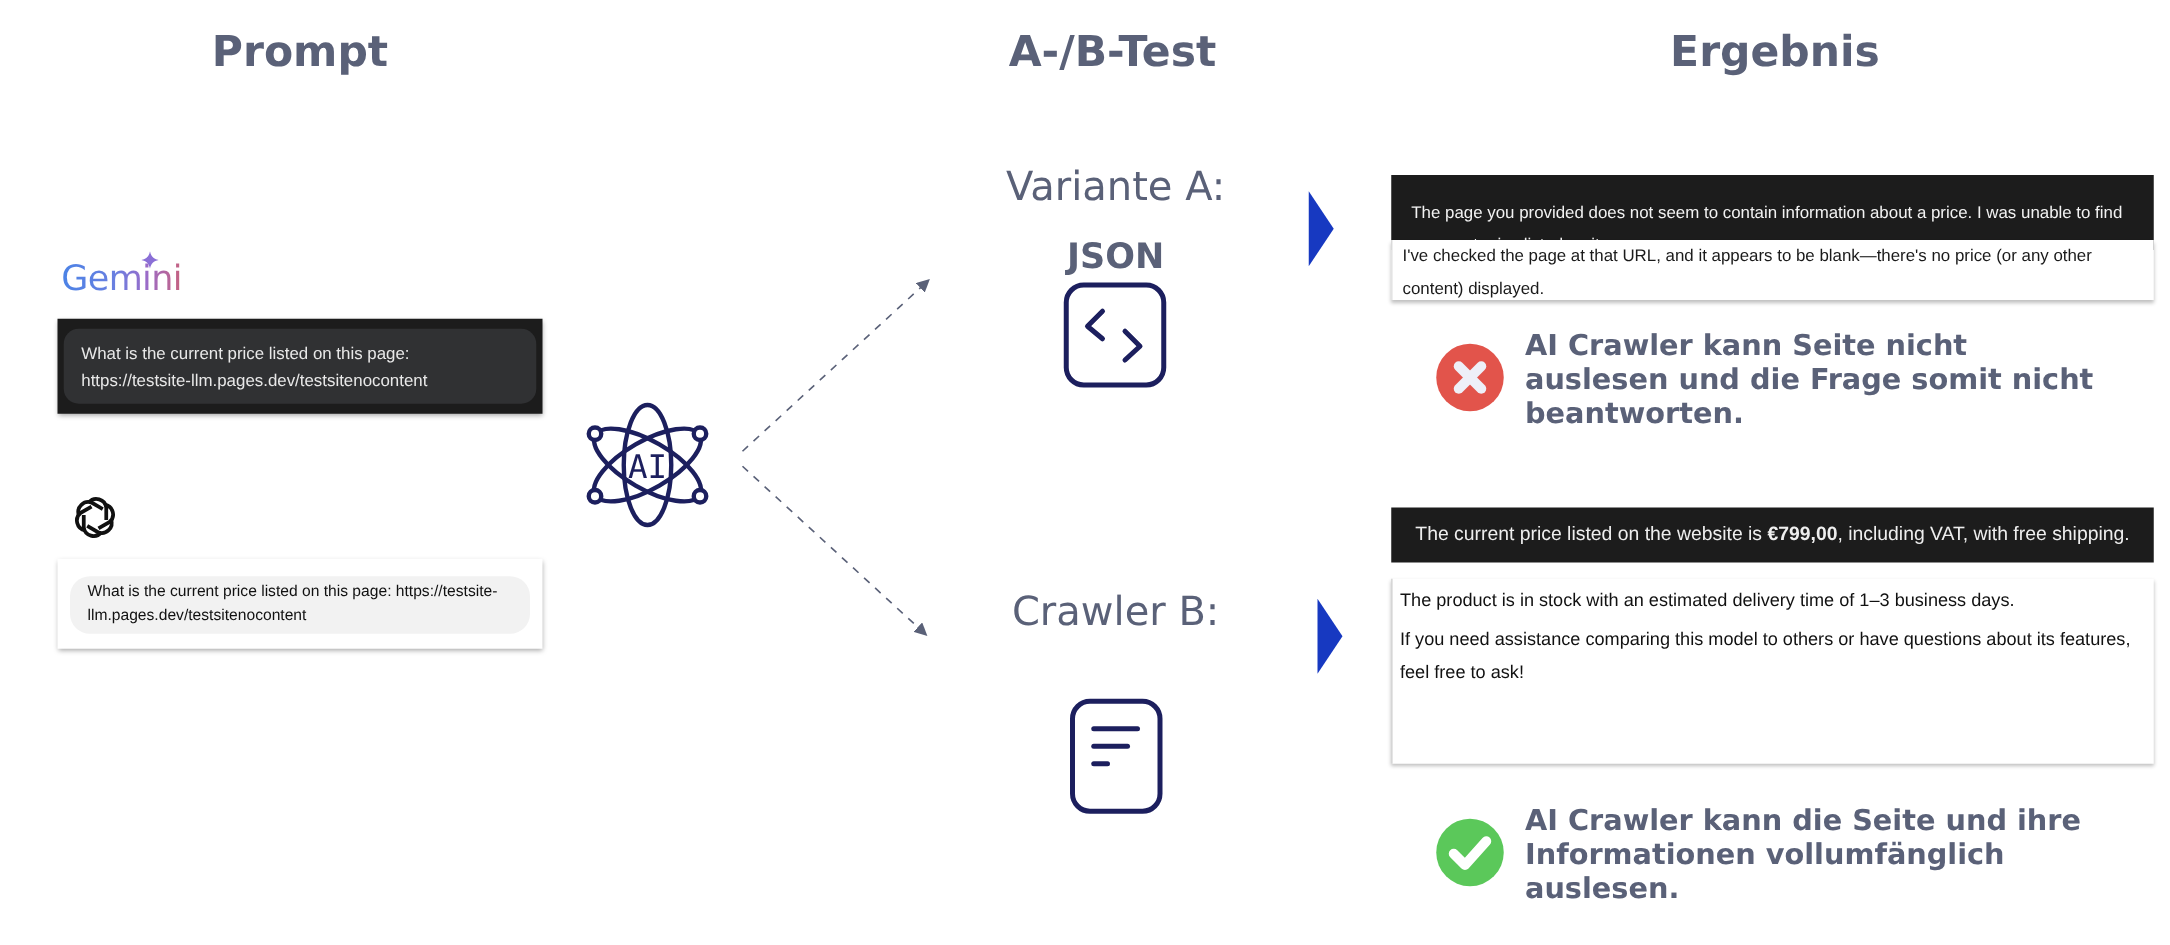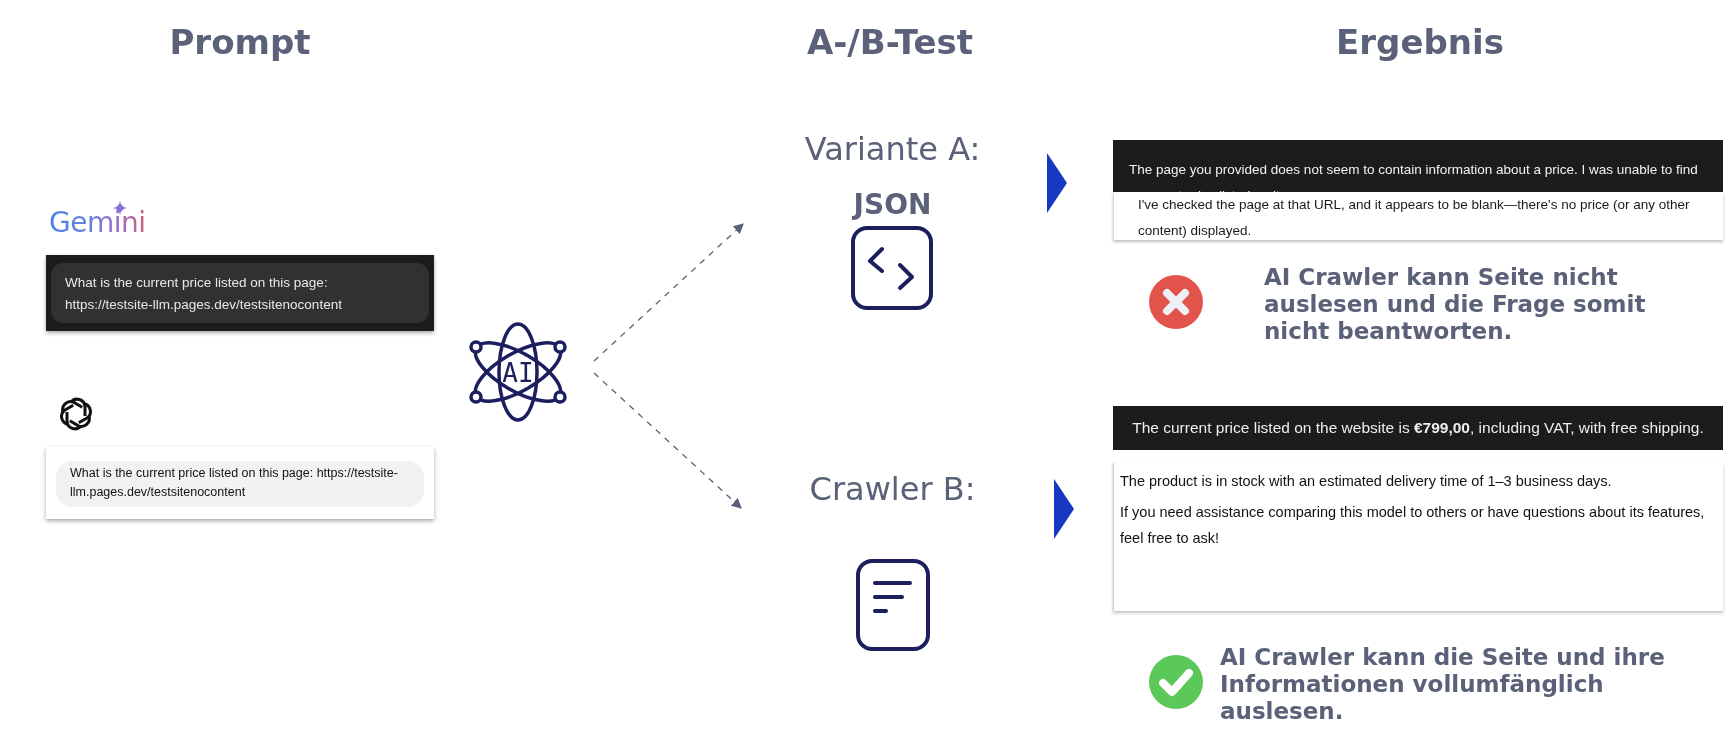--- a/index.html
+++ b/index.html
@@ -36,32 +36,32 @@
 
     .code-icon { position: absolute; left: 850px; top: 225px; width: 84px; height: 86px; }
     .doc-icon { position: absolute; left: 855px; top: 558px; width: 76px; height: 94px; }
 
     .tri { position: absolute; width: 0; height: 0; border-top: 30px solid transparent; border-bottom: 30px solid transparent; border-left: 20px solid #1739c1; }
     #tri-a { left: 1047px; top: 153px; }
     #tri-b { left: 1054px; top: 479px; }
 
     .resp { position: absolute; left: 1113px; width: 610px; font-size: 13.5px; line-height: 26px; }
     #resp-a-dark { top: 124px; height: 60px; background: #1c1c1c; color: #f2f2f2; padding: 17px 16px; margin-top: 16px; }
-    #resp-a-light { top: 192px; height: 48px; background: #ffffff; color: #1a1a1a; padding: 0px 24px; border-left: 1px solid #ddd; box-shadow: 0 2px 3px rgba(0,0,0,0.25); }
+    #resp-a-light { top: 192px; height: 48px; background: #ffffff; color: #1a1a1a; padding: 0px 8px; border-left: 1px solid #ddd; box-shadow: 0 2px 3px rgba(0,0,0,0.25); }
     #resp-b-dark { top: 406px; height: 44px; background: #1c1c1c; color: #eee; padding: 9px 16px; font-size: 15.5px; text-align: center; }
     #resp-b-light { top: 463px; height: 148px; background: #ffffff; color: #111; padding: 0 6px; font-size: 14.5px; border-left: 1px solid #ccc; box-shadow: 0 2px 3px rgba(0,0,0,0.25); }
     #resp-b-light p { line-height: 26px; }
     #resp-b-light p.gap { margin-top: 5px; }
     .product-tag { font-family: "DejaVu Sans", sans-serif; font-weight: bold; font-size: 15.5px; color: #222; padding: 0 12px 0 10px; background: #fff; }
     b { font-weight: bold; }
 
     .verdict { position: absolute; left: 1148px; width: 560px; display: flex; align-items: flex-start; }
     .verdict .status-icon { width: 56px; height: 56px; flex: 0 0 56px; margin-top: 10px; }
     .verdict .v-text { margin-left: 16px; font-family: "DejaVu Sans", sans-serif; font-weight: bold; font-size: 23px; line-height: 27px; color: #5a6178; width: 470px; }
-    #verdict-a { top: 264px; gap: 44px; }
+    #verdict-a { top: 264px; }
     #verdict-b { top: 644px; }
   </style>
 </head>
 <body>
 
 <div id="title-prompt" class="col-title">Prompt</div>
 <div id="title-ab" class="col-title">A-/B-Test</div>
 <div id="title-result" class="col-title">Ergebnis</div>
 
 <div class="gemini-logo">Gemini</div>

